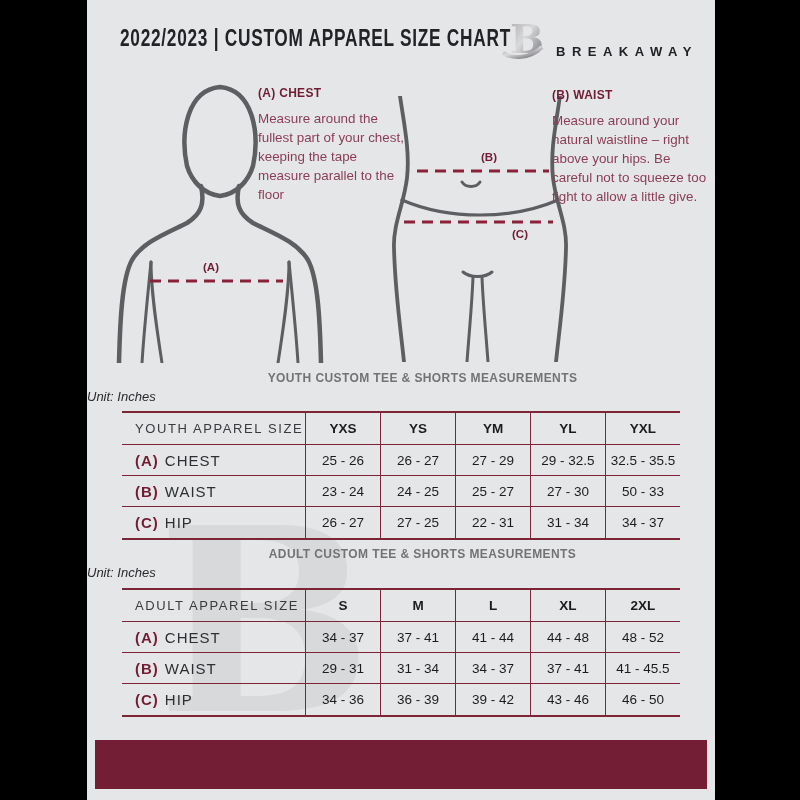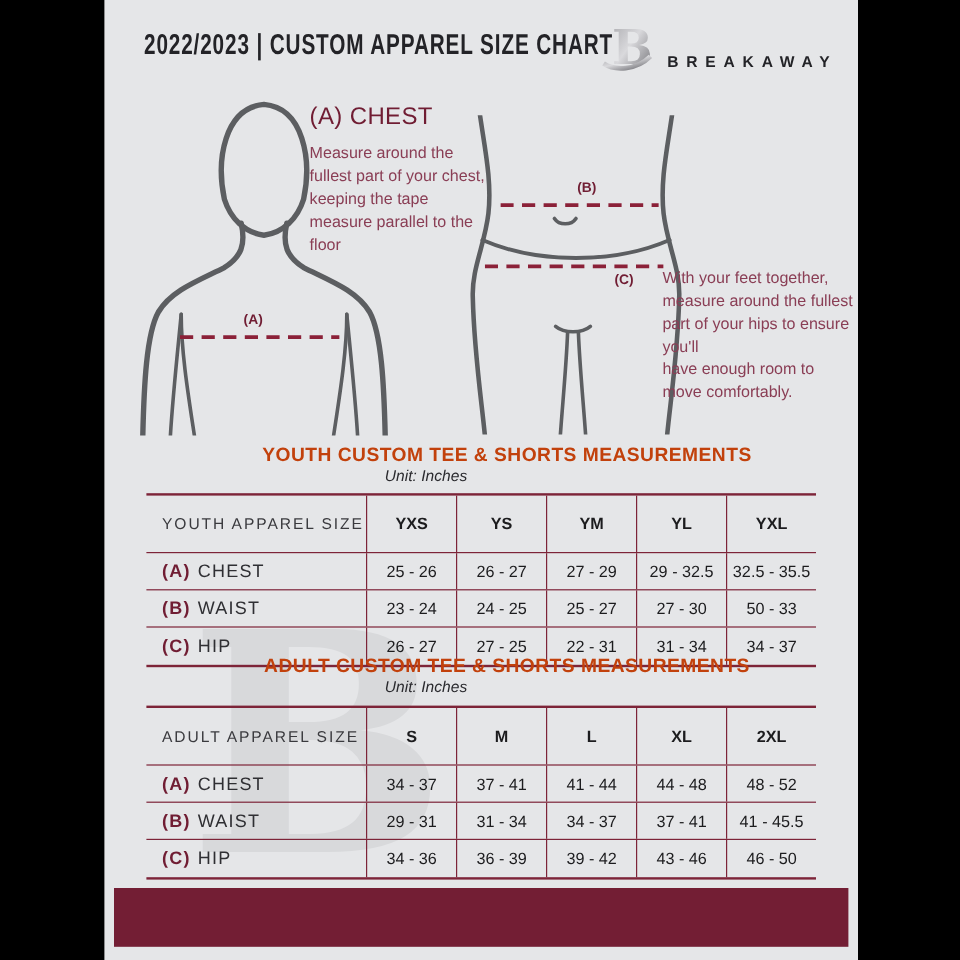--- a/index.html
+++ b/index.html
@@ -14,37 +14,37 @@
   
   .watermark{position:absolute;left:70px;top:503px;z-index:1;font-family:"DejaVu Serif",serif;
     font-weight:bold;font-size:255px;line-height:0.93;color:var(--wm);letter-spacing:0;}
   
   .doc-title{position:absolute;left:33px;top:24px;font-size:24px;font-weight:700;color:var(--ink);
     white-space:nowrap;display:inline-block;transform:scaleX(0.72);transform-origin:left top;letter-spacing:1px;}
   .brand{position:absolute;left:413px;top:16px;display:flex;align-items:center;gap:8px;}
   .brand-name{font-size:13px;font-weight:700;letter-spacing:6.5px;color:var(--ink);margin-top:24px;}
   
   .inst{position:absolute;}
-  .inst h3{font-size:20px;font-weight:400;color:var(--head);letter-spacing:.3px;margin-bottom:9px;}
+  .inst h3{font-size:12px;font-weight:700;color:var(--head);letter-spacing:.3px;margin-bottom:9px;}
   .inst p{font-size:13.4px;line-height:1.42;color:var(--bodytxt);white-space:pre-line;}
   .inst-a{left:171px;top:86px;width:150px;}
   .inst-b{left:465px;top:88px;width:155px;}
   .inst-c{left:465px;top:222px;width:160px;}
   
   .fig{position:absolute;}
   .dash{position:absolute;}
   .diag-label{position:absolute;font-size:11.5px;font-weight:700;color:var(--head);}
   
-  .sec-title{position:absolute;left:0;width:628px;text-align:center;font-size:16px;font-weight:700;
-    letter-spacing:.4px;color:#c2410c;padding-left:43px;}
-  .sec-unit{position:absolute;left:0;width:536px;text-align:center;font-size:13px;font-style:italic;color:#2a2a2e;}
+  .sec-title{position:absolute;left:0;width:628px;text-align:center;font-size:12px;font-weight:700;
+    letter-spacing:.4px;color:#737373;padding-left:43px;}
+  .sec-unit{position:absolute;left:0;width:536px;font-size:13px;font-style:italic;color:#2a2a2e;}
   
   .table{position:absolute;left:35px;width:558px;border-top:2px solid var(--line);border-bottom:2px solid var(--line);}
   .trow{display:grid;grid-template-columns:183px repeat(5,75px);height:31px;border-bottom:1.5px solid var(--line);}
-  .trow.thead{height:48px;}
+  .trow.thead{height:32px;}
   .trow:last-child{border-bottom:none;}
   .cell{display:flex;align-items:center;justify-content:center;font-size:13.5px;color:var(--cell);}
   .trow .cell + .cell{border-left:1.5px solid var(--line);}
   .label-cell{justify-content:flex-start;padding-left:13px;}
   .size-label{font-size:13px;letter-spacing:1.6px;color:#3a3a3e;}
   .size-head{font-weight:700;}
   .row-label{font-size:15px;letter-spacing:1px;color:#2f2f33;}
   .pfx{font-weight:700;color:var(--head);margin-right:6px;}
   
   .footer-bar{position:absolute;left:8px;top:740px;width:612px;height:49px;background:var(--maroon);z-index:3;}
@@ -108,23 +108,25 @@
 
       <svg class="dash" style="left:317px;top:219px;" width="149" height="6">
         <line x1="0" y1="3" x2="149" y2="3" stroke="#8b2138" stroke-width="3.2" stroke-dasharray="11 7"></line>
       </svg>
       <span class="diag-label" style="left:425px;top:228px;">(C)</span>
 
       <div class="inst inst-a">
         <h3>(A) CHEST</h3>
         <p>Measure around the fullest part of your chest, keeping the tape measure parallel to the floor</p>
       </div>
+      <div class="inst inst-b">
+        <h3>(B) WAIST</h3>
+        <p>Measure around your natural waistline – right above your hips. Be careful not to squeeze too tight to allow a little give.</p>
+      </div>
       <div class="inst inst-c">
-        <p>With your feet together, measure around the fullest part of your hips to ensure you'll
-have enough room to move comfortably.</p>
       </div>
 
       <div class="sec-title" style="top:371px;">YOUTH CUSTOM TEE &amp; SHORTS MEASUREMENTS</div>
       <div class="sec-unit" style="top:389px;">Unit: Inches</div>
 
       <div class="table" style="top:411px;">
         <div class="trow thead">
           <div class="cell label-cell size-label">YOUTH APPAREL SIZE</div>
           <div class="cell size-head">YXS</div>
           <div class="cell size-head">YS</div>

